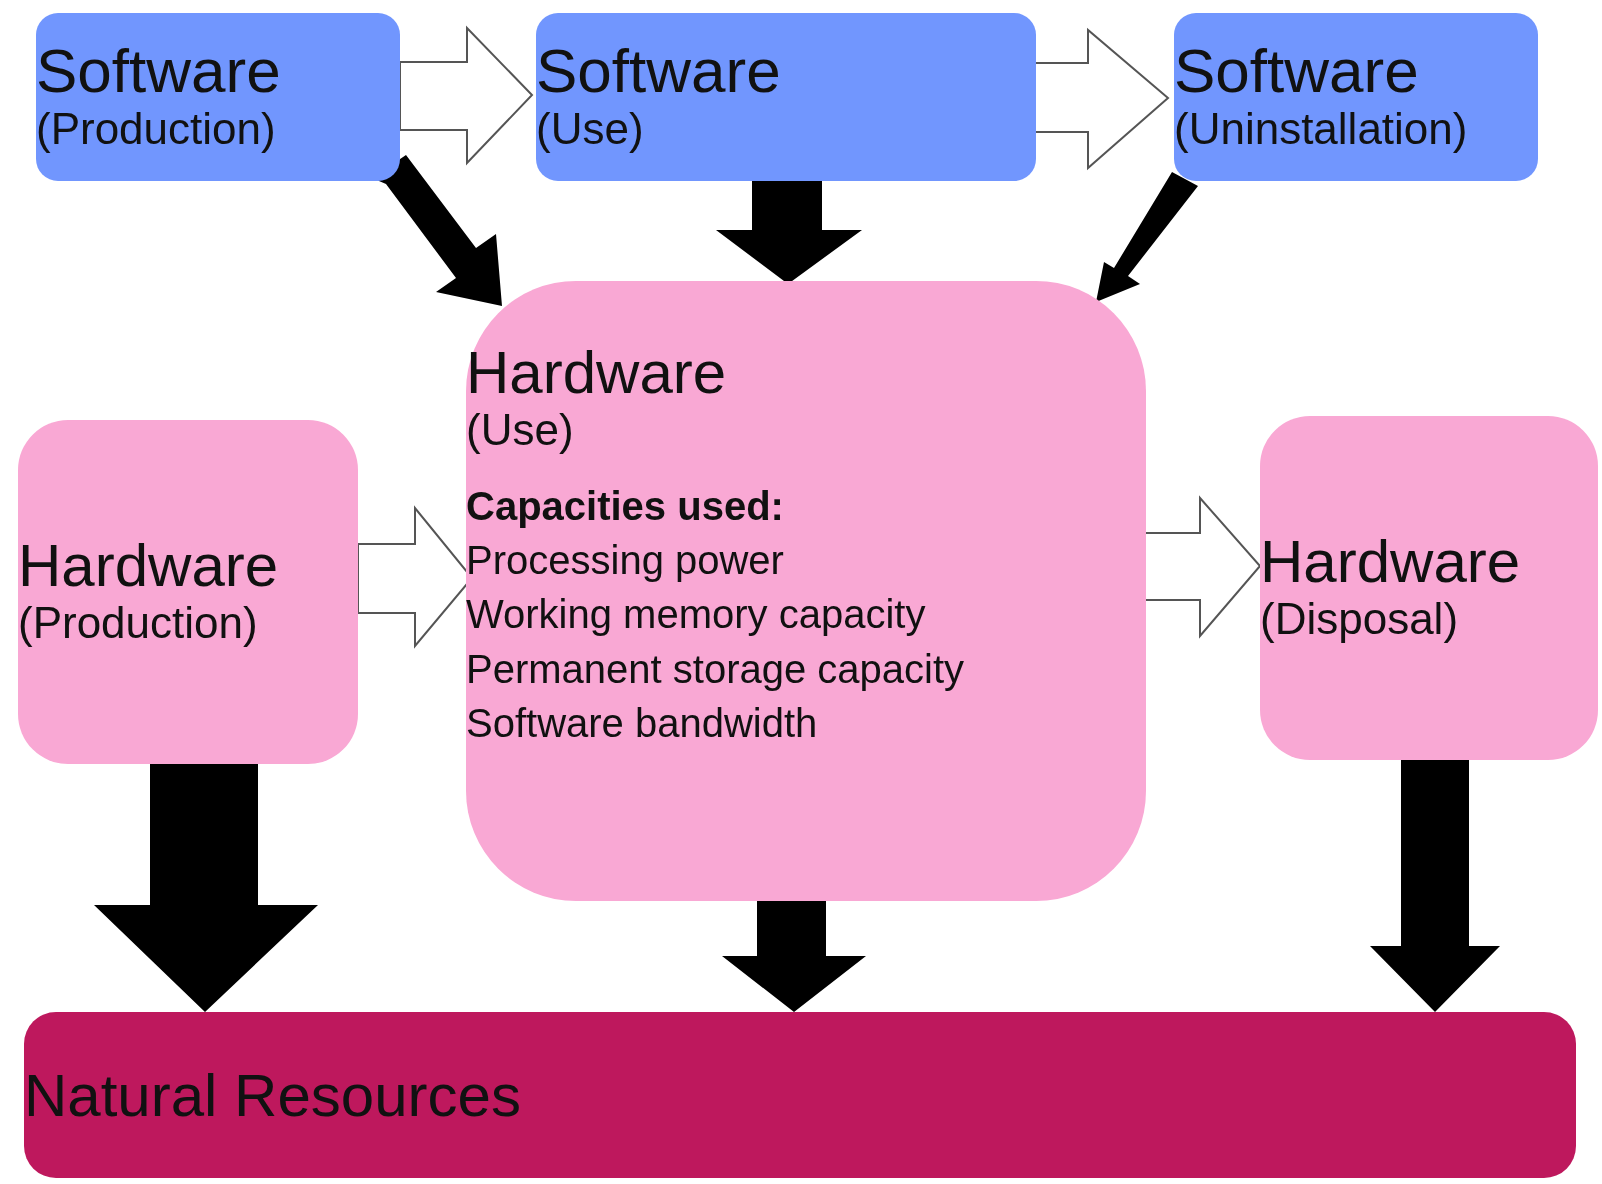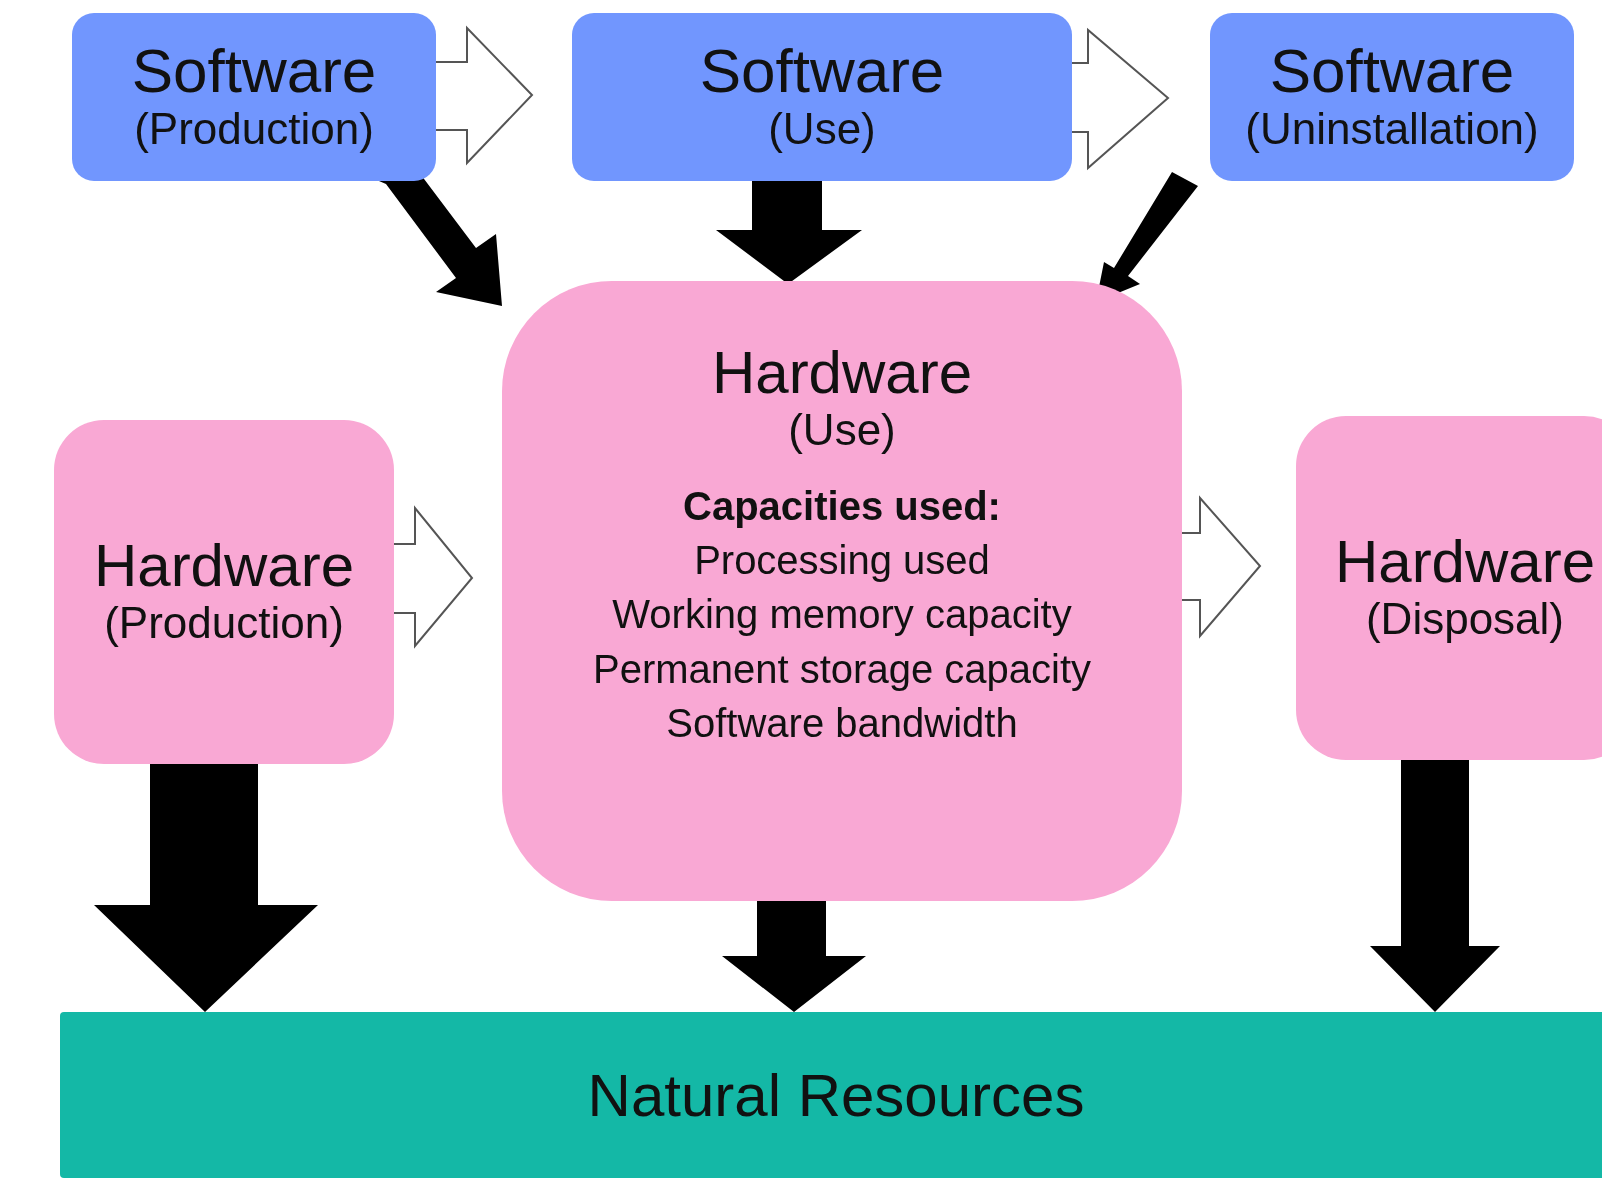--- a/index.html
+++ b/index.html
@@ -1,20 +1,20 @@
 <!DOCTYPE html>
 <html><head>
 <meta charset="utf-8">
 <style>
   html, body { margin:0; padding:0; background:#ffffff; }
   body { width:1602px; height:1184px; position:relative; overflow:hidden; font-family:"Liberation Sans", sans-serif; color:#111; }
-  .box { position:absolute; display:flex; flex-direction:column; align-items:center; justify-content:center; text-align:center; box-sizing:border-box;margin-left:36px; }
+  .box { position:absolute; display:flex; flex-direction:column; align-items:flex-start; justify-content:center; text-align:center; box-sizing:border-box; }
   .sw { background:#7196fe; border-radius:22px; }
   .hw { background:#f9a8d4; }
-  .nr { background:#14b8a6; border-radius:4px; }
+  .nr { background:#be185d; border-radius:32px; }
   .t1 { font-size:62px; line-height:1.05; }
   .t2 { font-size:44px; line-height:1.2; }
   .cap-h { font-size:40px; font-weight:bold; line-height:1.35; margin-top:22px; }
   .cap-i { font-size:40px; line-height:1.36; }
   svg.arrows { position:absolute; left:0; top:0; }
 </style>
 </head>
 <body>
 
 <svg class="arrows" width="1602" height="1184">
@@ -47,21 +47,21 @@
 
 <div class="box hw" style="left:18px;top:420px;width:340px;height:344px;border-radius:50px;">
   <div class="t1" style="font-size:60px;">Hardware</div>
   <div class="t2">(Production)</div>
 </div>
 
 <div class="box hw" style="left:466px;top:281px;width:680px;height:620px;border-radius:110px;justify-content:flex-start;padding-top:60px;">
   <div class="t1" style="font-size:60px;">Hardware</div>
   <div class="t2">(Use)</div>
   <div class="cap-h">Capacities used:</div>
-  <div class="cap-i">Processing used</div>
+  <div class="cap-i">Processing power</div>
   <div class="cap-i">Working memory capacity</div>
   <div class="cap-i">Permanent storage capacity</div>
   <div class="cap-i">Software bandwidth</div>
 </div>
 
 <div class="box hw" style="left:1260px;top:416px;width:338px;height:344px;border-radius:50px;">
   <div class="t1" style="font-size:60px;">Hardware</div>
   <div class="t2">(Disposal)</div>
 </div>
 

